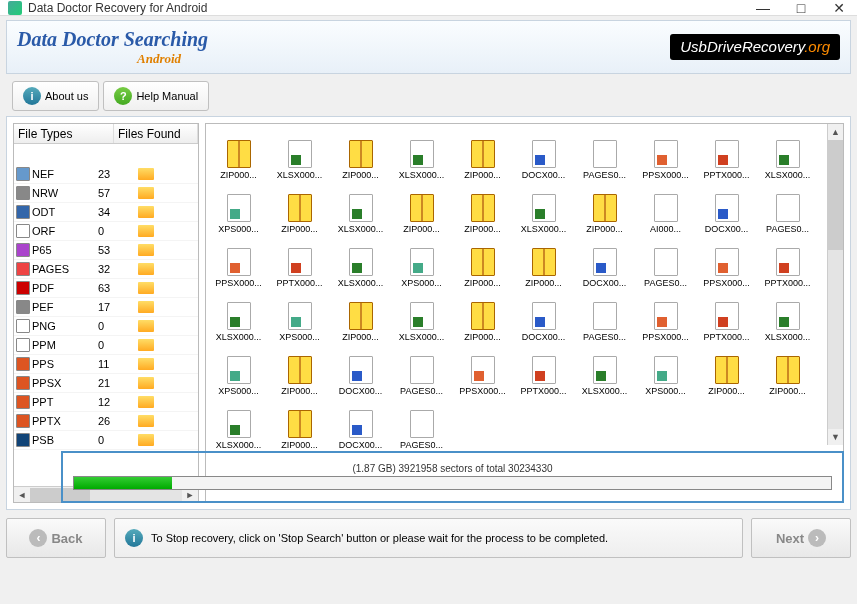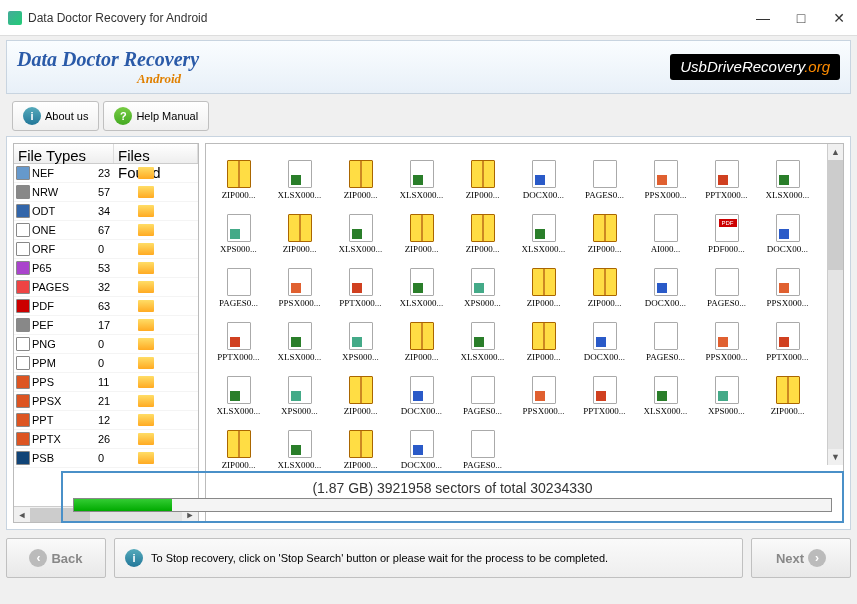--- a/index.html
+++ b/index.html
@@ -1,18 +1,18 @@
 <!DOCTYPE html>
 <html><head>
 <meta charset="utf-8">
 <style>
 * { margin: 0; padding: 0; box-sizing: border-box; font-family: Tahoma, Arial, sans-serif; }
 body { background: #f0f0f0; width: 857px; height: 604px; overflow: hidden; }
 
-.titlebar { height: 36px; background: #fff; border-bottom: 1px solid #ddd; display: flex; align-items: center; padding: 0 8px; }
+.titlebar { height: 16px; background: #fff; border-bottom: 1px solid #ddd; display: flex; align-items: center; padding: 0 8px; }
 .titlebar-icon { width: 14px; height: 14px; background: linear-gradient(135deg,#4a9,#2c7); border-radius: 2px; margin-right: 6px; }
 .titlebar-title { font-size: 12px; color: #333; flex: 1; }
 .titlebar-btns { display: flex; gap: 18px; font-size: 14px; color: #333; }
 .titlebar-btns span { cursor: pointer; width: 20px; text-align: center; }
 
 .header { height: 54px; background: linear-gradient(#fafdff,#e8f0f8); border: 1px solid #c8d4e0; margin: 4px 6px 2px; display: flex; align-items: center; padding: 0 10px; }
 .header-left { flex: 1; }
 .brand { font-size: 20px; color: #2a5aa8; font-weight: bold; font-style: italic; font-family: Georgia, serif; }
 .brand-sub { font-size: 13px; color: #e08000; font-weight: bold; font-style: italic; font-family: Georgia, serif; margin-left: 120px; }
 .header-badge { background: #000; color: #fff; padding: 4px 10px; border-radius: 3px; font-size: 15px; font-style: italic; font-family: Georgia, serif; margin-left: 28px; }
@@ -25,25 +25,25 @@
 .ic-blue { background: linear-gradient(#5ab,#279); }
 .ic-green { background: linear-gradient(#7c4,#4a2); }
 .support-btn { font-size: 13px; font-weight: bold; padding: 4px 14px; }
 .person-icon { width: 18px; height: 18px; position: relative; }
 .person-icon::before { content: ''; position: absolute; width: 8px; height: 8px; background: #d88; border-radius: 50%; top: 0; left: 5px; }
 .person-icon::after { content: ''; position: absolute; width: 14px; height: 8px; background: #48a; border-radius: 4px 4px 0 0; bottom: 0; left: 2px; }
 
 .main { margin: 0 6px; border: 1px solid #c8d4e0; background: #fff; height: 394px; padding: 6px; display: flex; gap: 6px; position: relative; }
 
 .left-panel { width: 186px; border: 1px solid #bbb; display: flex; flex-direction: column; }
-.lp-head { display: flex; font-size: 15px; background: linear-gradient(#fff,#eee); border-bottom: 1px solid #ccc; height: 20px; }
+.lp-head { display: flex; font-size: 12px; background: linear-gradient(#fff,#eee); border-bottom: 1px solid #ccc; height: 20px; }
 .lp-head div { padding: 3px 4px; border-right: 1px solid #ddd; }
 .lp-col1 { width: 100px; }
 .lp-col2 { flex: 1; text-align: left; }
-.lp-body { flex: 1; overflow-y: auto; overflow-x: hidden; }
+.lp-body { flex: 1; overflow-y: auto; overflow-x: hidden; margin-top: 21px; }
 .lp-row { display: flex; align-items: center; font-size: 11px; height: 19px; padding: 0 2px; border-bottom: 1px solid #f4f4f4; }
 .ft-icon { width: 14px; height: 14px; margin-right: 2px; border-radius: 1px; flex-shrink: 0; }
 .ft-name { width: 66px; }
 .ft-count { width: 40px; padding-right: 8px; }
 .folder-ic { width: 16px; height: 12px; background: linear-gradient(#fd6,#fa2); border-radius: 1px; flex-shrink: 0; }
 .lp-scroll { height: 16px; background: #f0f0f0; border-top: 1px solid #ccc; display: flex; align-items: center; }
 .lp-scroll .arrow { width: 16px; text-align: center; font-size: 9px; color: #555; }
 .lp-scroll .track { flex: 1; background: #e4e4e4; height: 14px; position: relative; }
 .lp-scroll .thumb { position: absolute; left: 0; width: 60px; height: 100%; background: #ccc; }
 
@@ -59,33 +59,33 @@
 .gicon.pptx { background: #fff; }
 .gicon.pptx::after { content: ''; position: absolute; width: 10px; height: 10px; background: #d04020; bottom: 2px; left: 2px; }
 .gicon.pdf { background: #fff; }
 .gicon.pdf::after { content: 'PDF'; position: absolute; width: 18px; height: 8px; background: #c00; color: #fff; font-size: 6px; top: 4px; left: 3px; text-align: center; line-height: 8px; }
 .gicon.pages { background: #fff; }
 .gicon.xps { background: #fff; }
 .gicon.xps::after { content: ''; position: absolute; width: 10px; height: 10px; background: #4a8; bottom: 2px; left: 2px; }
 .gicon.ppsx { background: #fff; }
 .gicon.ppsx::after { content: ''; position: absolute; width: 10px; height: 10px; background: #e06030; bottom: 2px; left: 2px; }
 .gicon.ai { background: #fff; }
-.glabel { white-space: nowrap; overflow: hidden; max-width: 60px; text-overflow: ellipsis; font-family: Liberation Serif, serif; }
+.glabel { white-space: nowrap; overflow: hidden; max-width: 60px; text-overflow: ellipsis; }
 
 .vscroll { width: 16px; background: #f0f0f0; border-left: 1px solid #ccc; position: absolute; right: 7px; top: 7px; bottom: 64px; display: flex; flex-direction: column; }
 .vscroll .arrow { height: 16px; text-align: center; font-size: 9px; color: #555; line-height: 16px; }
 .vscroll .vtrack { flex: 1; background: #e4e4e4; position: relative; }
 .vscroll .vthumb { position: absolute; top: 0; width: 100%; height: 110px; background: #ccc; }
 
 .bottom-row { position: absolute; bottom: 6px; left: 6px; right: 6px; height: 52px; display: flex; gap: 8px; align-items: center; }
 .open-btn { display: flex; align-items: center; gap: 6px; padding: 6px 10px; border: 1px solid #c0c0c0; background: linear-gradient(#fff,#eee); border-radius: 3px; font-size: 11px; cursor: pointer; height: 34px; }
 .folder-open { width: 20px; height: 16px; background: linear-gradient(#fd6,#fa2); border-radius: 2px; position: relative; }
 .folder-open::before { content: ''; position: absolute; width: 8px; height: 3px; background: #6c3; top: -3px; left: 2px; border-radius: 1px 1px 0 0; }
 
-.progress-box { flex: 1; border: 2px solid #4a90c8; padding: 4px 10px; height: 52px; display: flex; flex-direction: column; justify-content: center; font-size: 14px; color: #333; margin-left: 48px; }
+.progress-box { flex: 1; border: 2px solid #4a90c8; padding: 4px 10px; height: 52px; display: flex; flex-direction: column; justify-content: center; font-size: 10px; color: #333; margin-left: 48px; }
 .prog-info { text-align: center; margin-bottom: 2px; }
 .prog-bar { height: 14px; border: 1px solid #888; background: #f4f4f4; position: relative; margin-bottom: 2px; }
 .prog-fill { height: 100%; background: linear-gradient(#3c3,#0a0); width: 13%; }
 .prog-status { text-align: center; }
 
 .stop-btn { display: flex; align-items: center; gap: 6px; padding: 6px 10px; border: 1px solid #c0c0c0; background: linear-gradient(#fff,#eee); border-radius: 3px; font-size: 11px; cursor: pointer; height: 34px; }
 .stop-ic { width: 20px; height: 20px; border-radius: 50%; background: radial-gradient(#f55,#a00); position: relative; }
 .stop-ic::after { content: ''; position: absolute; width: 8px; height: 8px; background: #fff; top: 6px; left: 6px; }
 
 .footer { margin: 6px 6px 0; height: 44px; display: flex; gap: 8px; align-items: center; }
@@ -101,21 +101,21 @@
   <div class="titlebar-title">Data Doctor Recovery for Android</div>
   <div class="titlebar-btns">
     <span>—</span>
     <span>□</span>
     <span>✕</span>
   </div>
 </div>
 
 <div class="header">
   <div class="header-left">
-    <div class="brand">Data Doctor Recovery</div>
+    <div class="brand">Data Doctor Searching</div>
     <div class="brand-sub">Android</div>
   </div>
   <div class="header-badge">
     <span>UsbDriveRecovery</span><span class="org">.org</span>
   </div>
 </div>
 
 <div class="toolbar">
   <div class="tbtn">
     <span class="icon-circle ic-blue">i</span>
@@ -147,26 +147,20 @@
           <span class="folder-ic"></span>
         </div>
         <div class="lp-row">
           <span class="ft-icon" style="background:#36a;border:1px solid #888"></span>
           <span class="ft-name">ODT</span>
           <span class="ft-count">34</span>
           <span class="folder-ic"></span>
         </div>
         <div class="lp-row">
           <span class="ft-icon" style="background:#fff;border:1px solid #888"></span>
-          <span class="ft-name">ONE</span>
-          <span class="ft-count">67</span>
-          <span class="folder-ic"></span>
-        </div>
-        <div class="lp-row">
-          <span class="ft-icon" style="background:#fff;border:1px solid #888"></span>
           <span class="ft-name">ORF</span>
           <span class="ft-count">0</span>
           <span class="folder-ic"></span>
         </div>
         <div class="lp-row">
           <span class="ft-icon" style="background:#a4c;border:1px solid #888"></span>
           <span class="ft-name">P65</span>
           <span class="ft-count">53</span>
           <span class="folder-ic"></span>
         </div>
@@ -306,24 +300,20 @@
           <div class="gicon xlsx"></div>
           <div class="glabel">XLSX000...</div>
         </div>
         <div class="gitem">
           <div class="gicon zip"></div>
           <div class="glabel">ZIP000...</div>
         </div>
         <div class="gitem">
           <div class="gicon ai"></div>
           <div class="glabel">AI000...</div>
-        </div>
-        <div class="gitem">
-          <div class="gicon pdf"></div>
-          <div class="glabel">PDF000...</div>
         </div>
         <div class="gitem">
           <div class="gicon docx"></div>
           <div class="glabel">DOCX00...</div>
         </div>
         <div class="gitem">
           <div class="gicon pages"></div>
           <div class="glabel">PAGES0...</div>
         </div>
         <div class="gitem">

